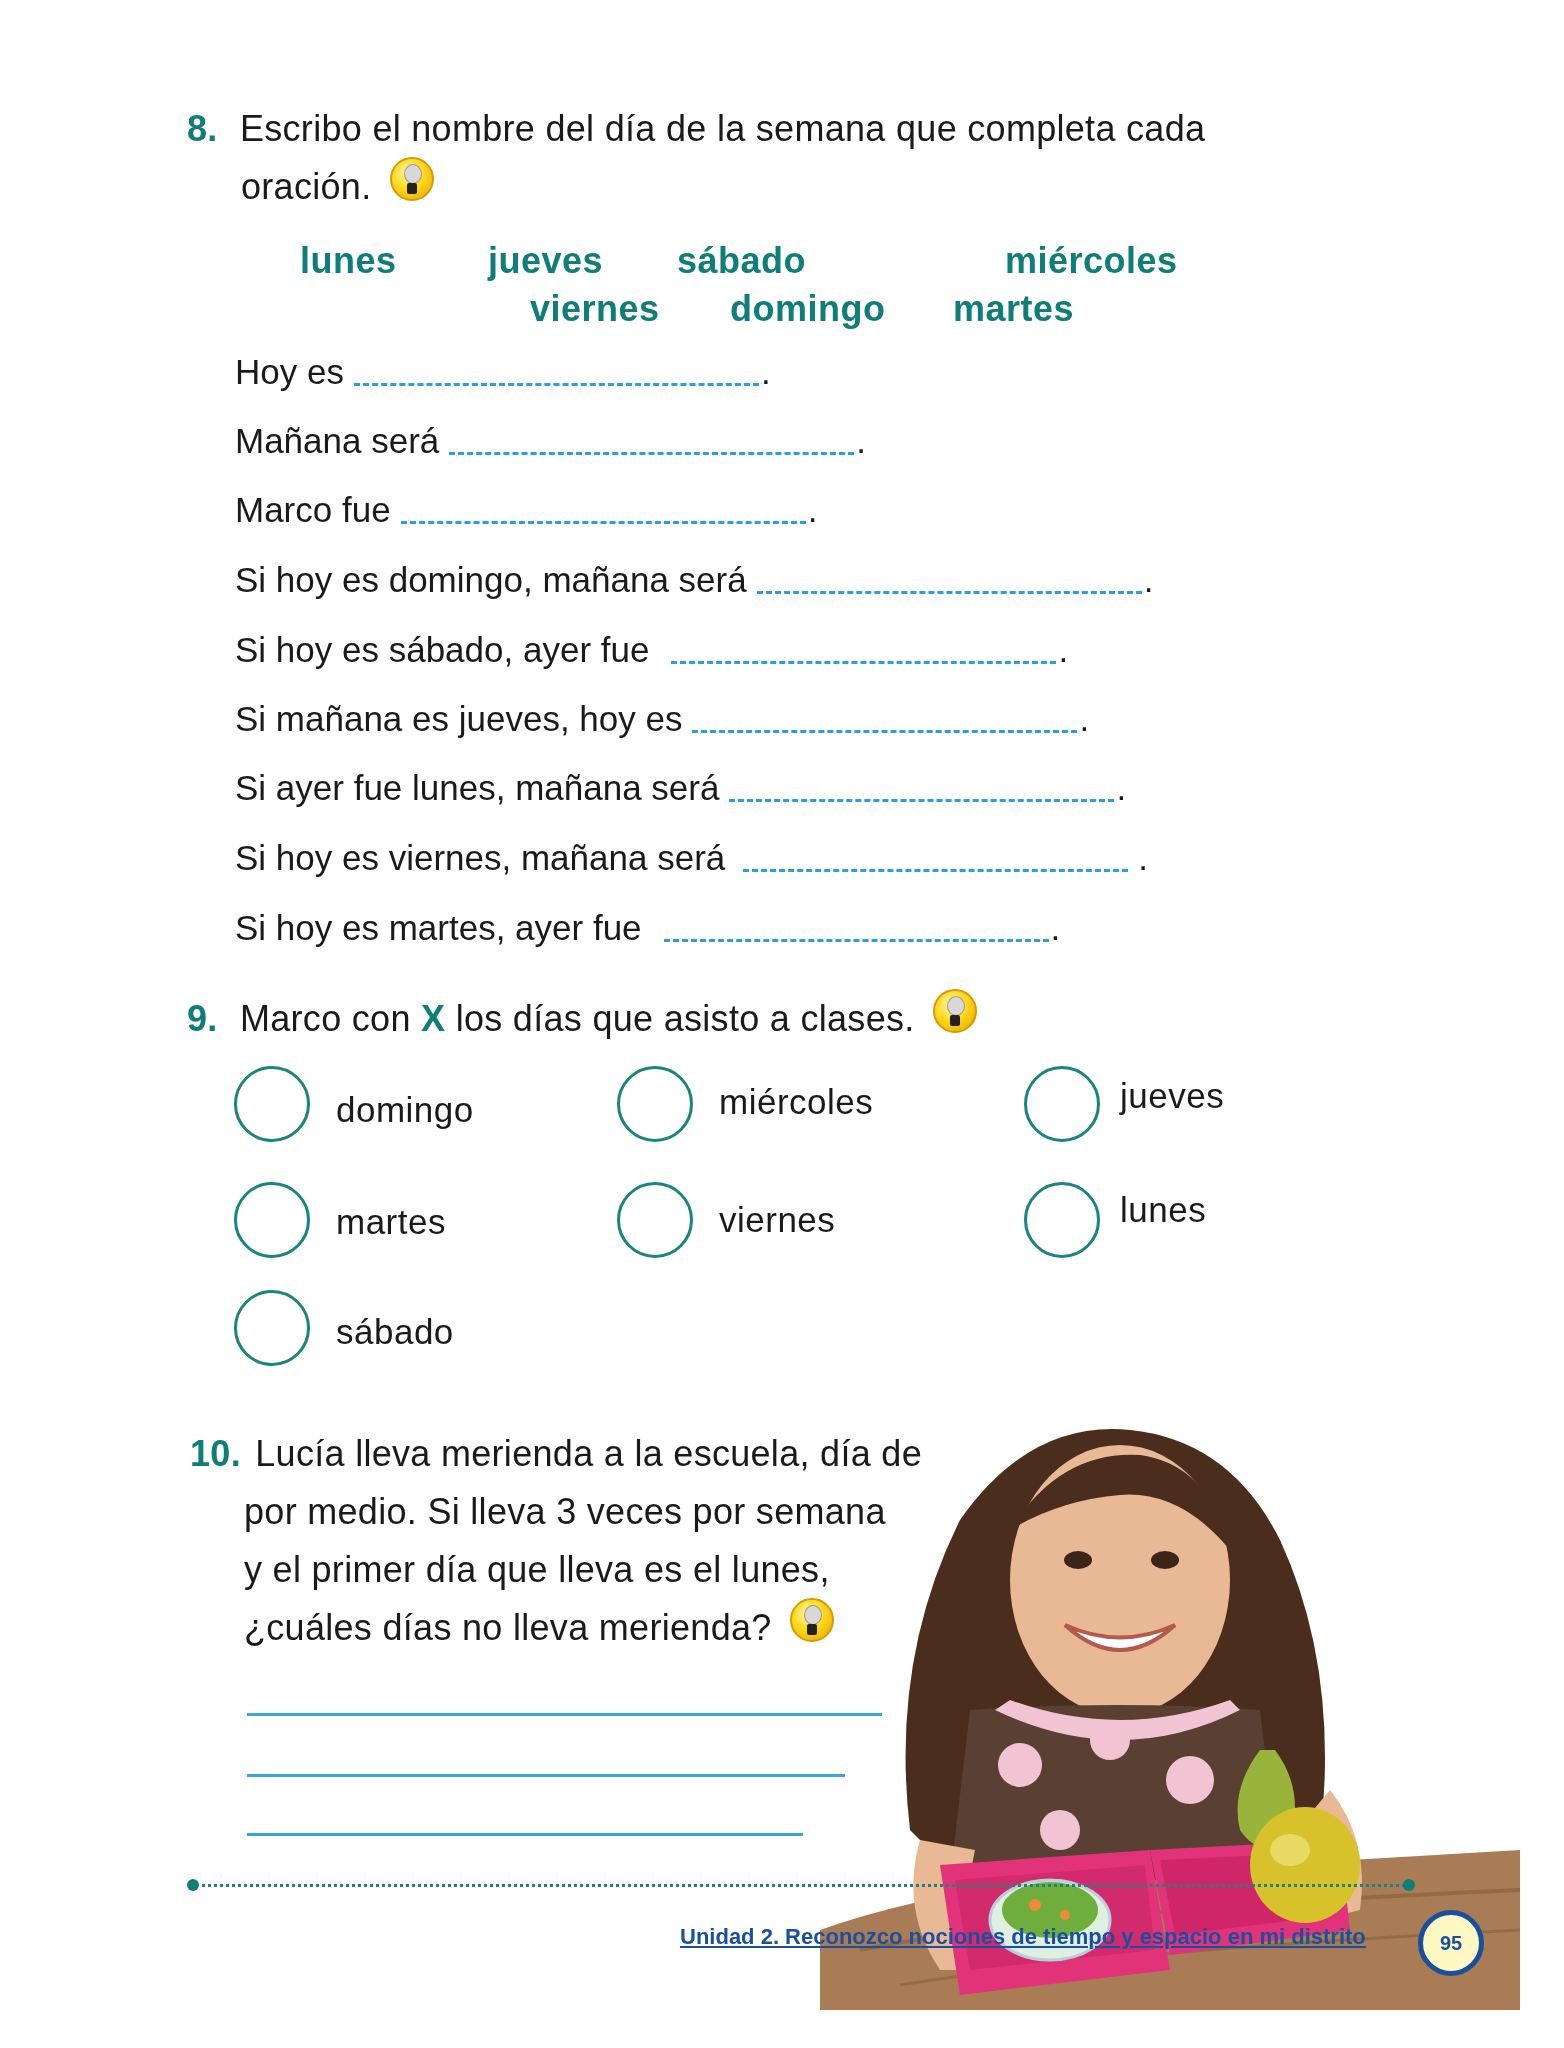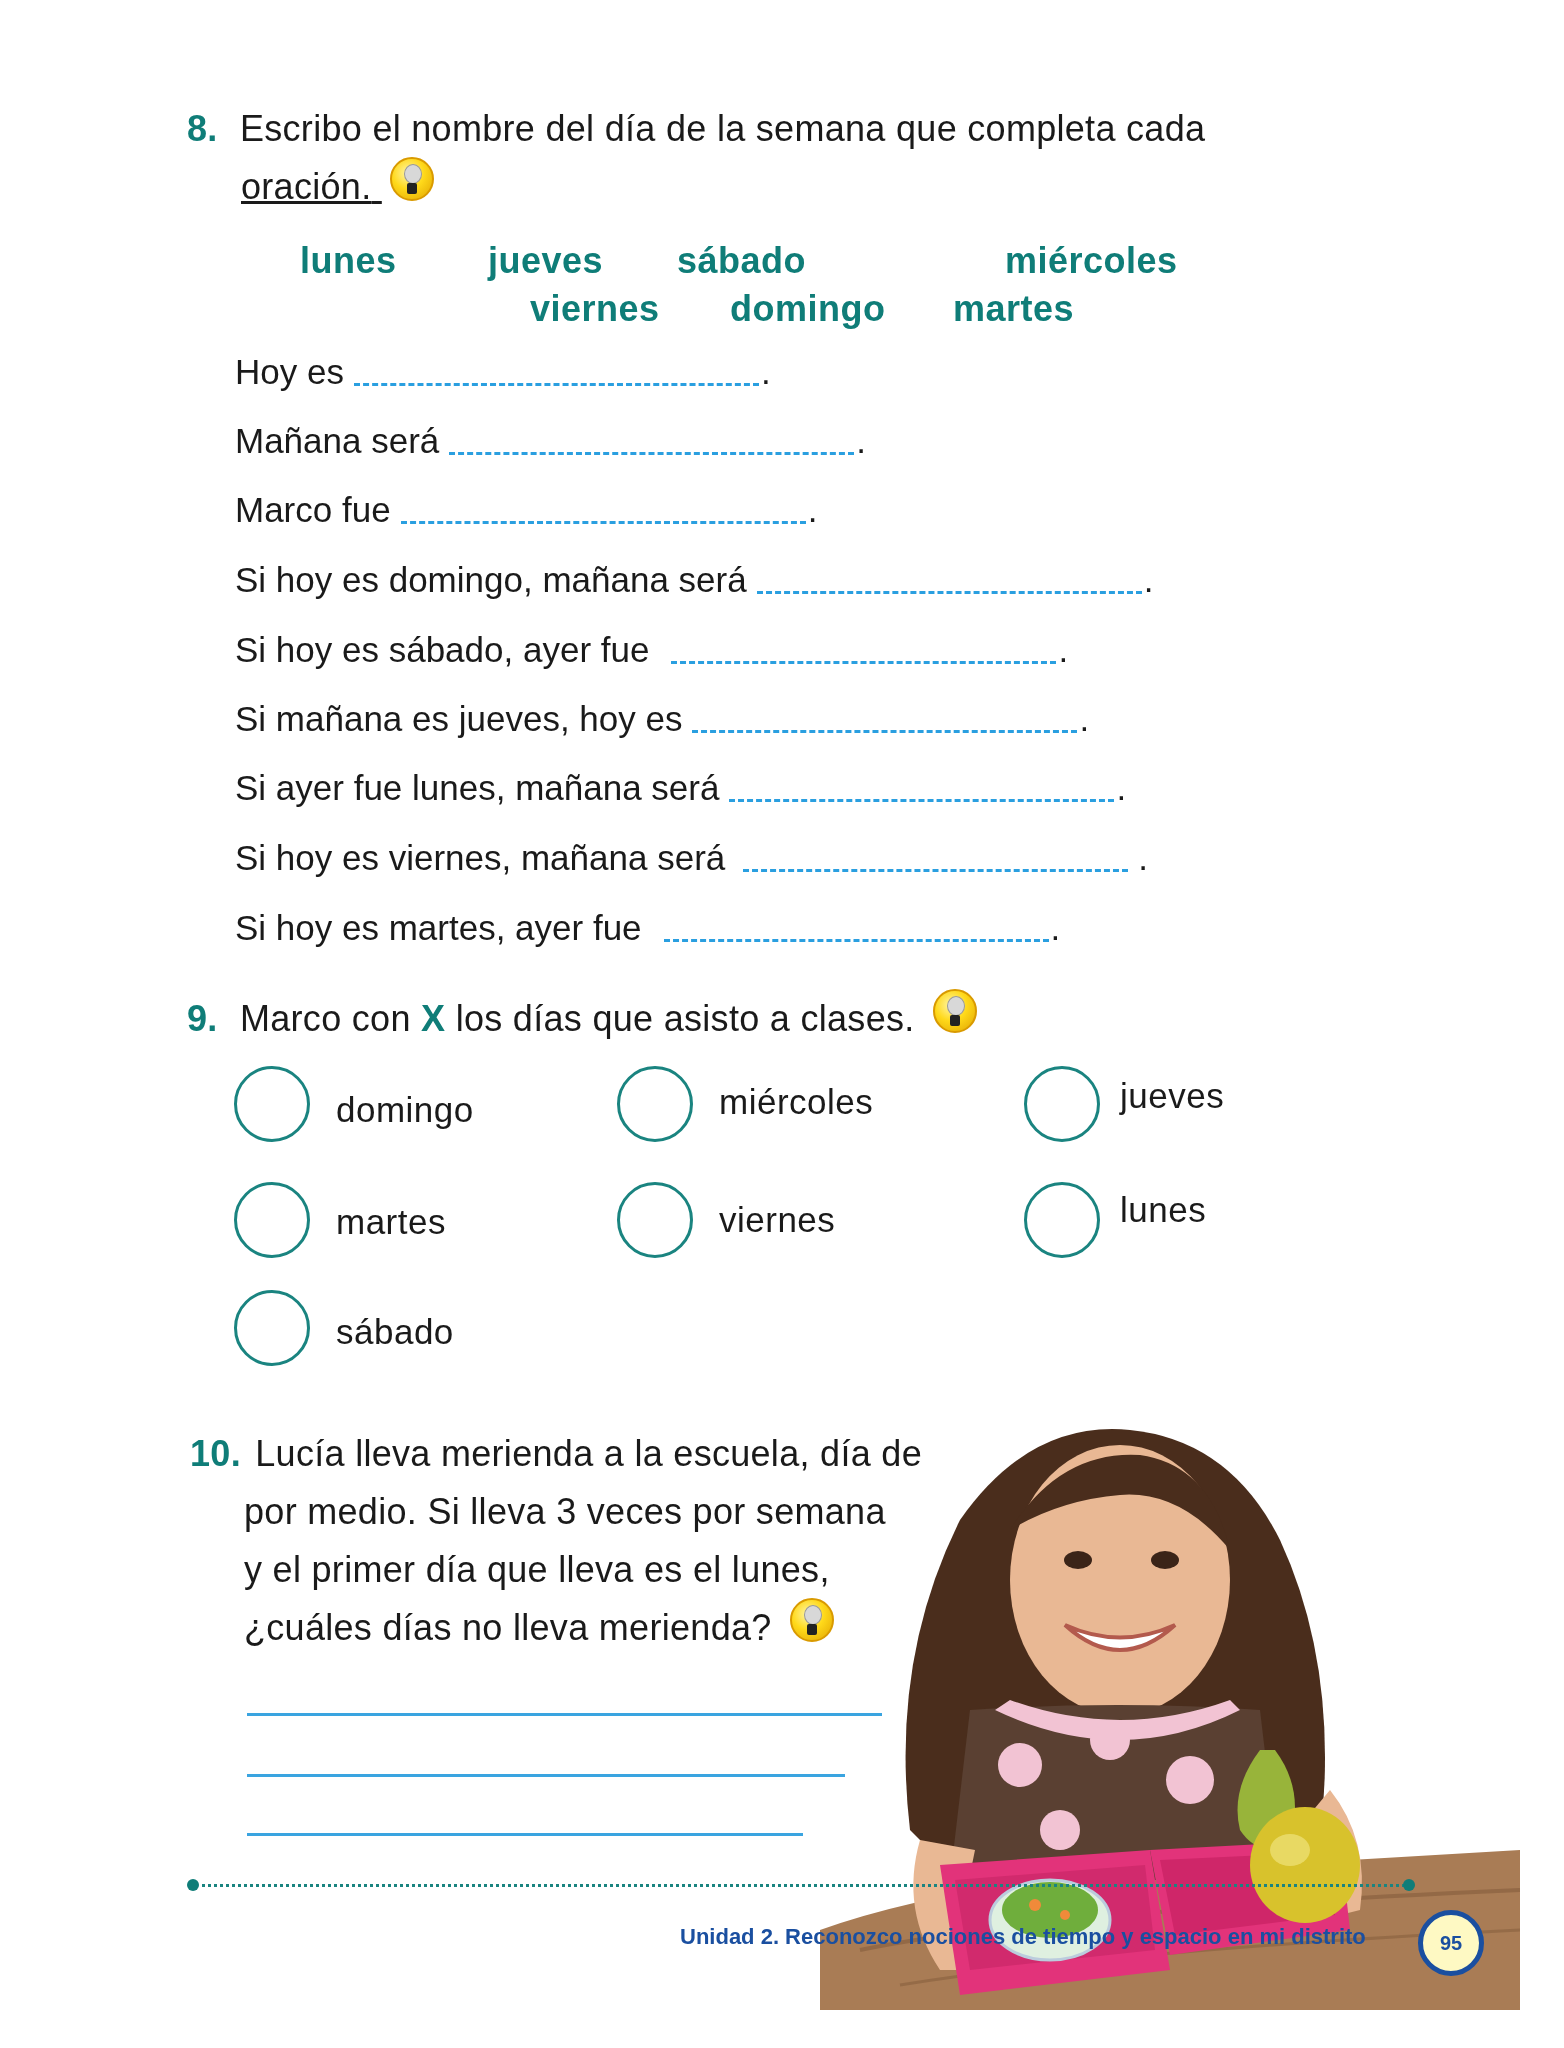--- a/index.html
+++ b/index.html
@@ -42,39 +42,39 @@
     }
     .opt-label { font-size: 35px; margin-left: 26px; letter-spacing: 0.5px; }
     .answer-line { position: absolute; height: 3px; background: #3aa4e0; left: 247px; }
     .footer-dots {
       position: absolute; left: 195px; top: 1884px; width: 1210px; height: 0;
       border-top: 3px dotted #1a8480;
     }
     .footer-dot { position: absolute; width: 12px; height: 12px; border-radius: 50%; background: #0f7d78; }
     .footer-text {
       position: absolute; left: 680px; top: 1924px; font-size: 22px; font-weight: bold;
-      color: #1a4fa0; white-space: nowrap; z-index: 3;
+      color: #1a4fa0; white-space: nowrap; z-index: 3; text-decoration: underline;
     }
     .page-num {
       position: absolute; left: 1418px; top: 1910px; width: 66px; height: 66px;
       border: 5px solid #1a4fa0; border-radius: 50%; background: #fef9c3;
       box-sizing: border-box; display: flex; align-items: center; justify-content: center;
       font-size: 20px; font-weight: bold; color: #1a4fa0; z-index: 3;
     }
     
     .photo { position: absolute; left: 760px; top: 1410px; width: 760px; height: 600px; overflow: hidden; }
   </style>
 </head>
 <body>
 
 <div class="abs q-text" style="left:187px; top:100px;">
   <span class="num">8.</span>
   <span style="margin-left:12px;">Escribo el nombre del día de la semana que completa cada</span>
 </div>
-<div class="abs q-text" style="left:241px; top:158px;text-decoration:underline;">
+<div class="abs q-text" style="left:241px; top:158px;">
   <span>oración.</span>
   <span class="bulb" style="top:-10px;"></span>
 </div>
 
 <div class="word-bank">
   <span style="left:300px; top:240px;">lunes</span>
   <span style="left:488px; top:240px;">jueves</span>
   <span style="left:677px; top:240px;">sábado</span>
   <span style="left:1005px; top:240px;">miércoles</span>
   <span style="left:530px; top:288px;">viernes</span>

